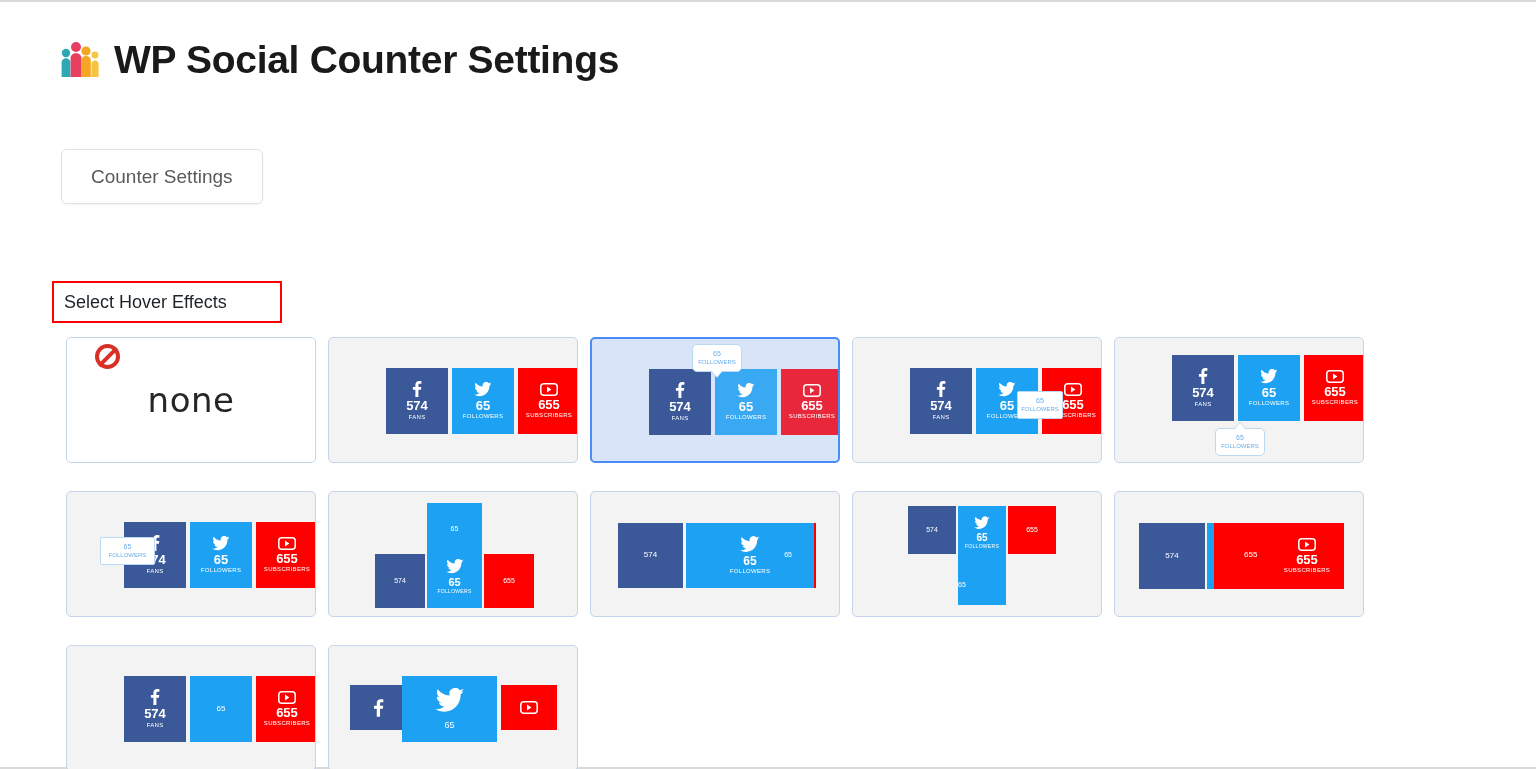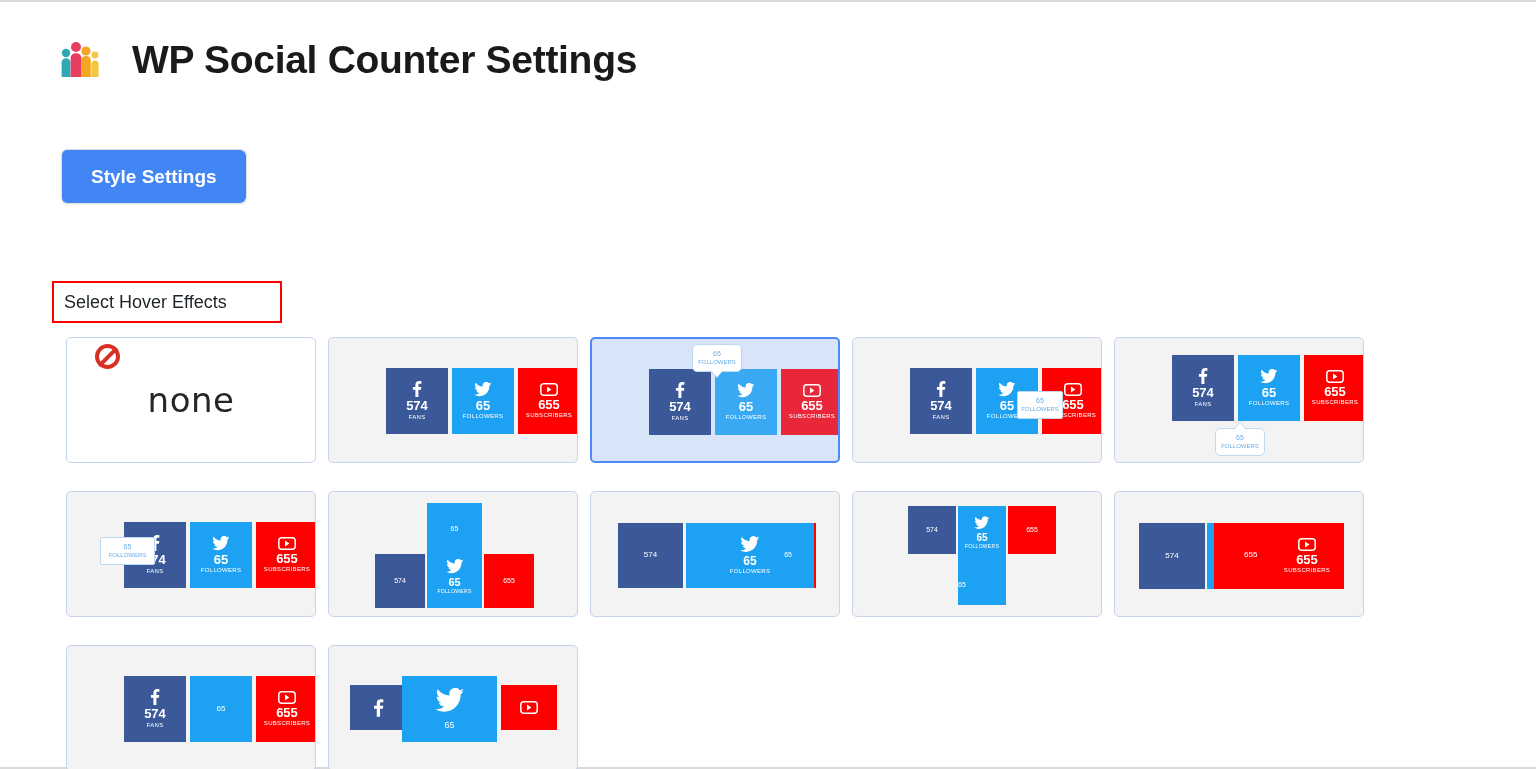--- a/index.html
+++ b/index.html
@@ -15,21 +15,21 @@
     position: absolute; inset: 0;
     border-top: 2px solid #d9d9d9;
     border-bottom: 2px solid #d9d9d9;
   }
 
   
   .header { position: absolute; left: 60px; top: 40px; display: flex; align-items: center; gap: 14px; }
   .logo-icon { display: block; }
   .page-title {
     font-size: 39px; font-weight: bold; color: #1a1a1a;
-    letter-spacing: -0.3px; line-height: 1; margin-left: 18px;
+    letter-spacing: -0.3px; line-height: 1;
   }
 
   
   .tab-bar {
     position: absolute; left: 61px; top: 149px;
     display: flex; align-items: stretch;
     border: 1px solid #e0e0e0; border-radius: 6px;
     background: #ffffff;
     box-shadow: 0 1px 2px rgba(0,0,0,0.05);
     overflow: hidden; height: 55px;
@@ -164,21 +164,21 @@
       <circle cx="26" cy="10" r="4.6" fill="#f5a623"></circle>
       <path d="M21.2 36V19.6c0-2.8 2.2-4.5 4.8-4.5s4.8 1.7 4.8 4.5V36z" fill="#f5a623"></path>
       <circle cx="35" cy="14" r="3.4" fill="#f5c542"></circle>
       <path d="M31.4 36V22.8c0-2.1 1.6-3.4 3.6-3.4s3.6 1.3 3.6 3.4V36z" fill="#f5c542"></path>
     </svg>
   </span>
   <span class="page-title">WP Social Counter Settings</span>
 </div>
 
 <div class="tab-bar">
-  <div class="tab active">Style Settings</div>
+  <div class="tab">Counter Settings</div>
 </div>
 
 <div class="section-label-box">
   <span class="section-label">Select Hover Effects</span>
 </div>
 
 <div class="effects-grid">
 
   <div class="effect-card plain">
     <div class="none-wrap">

